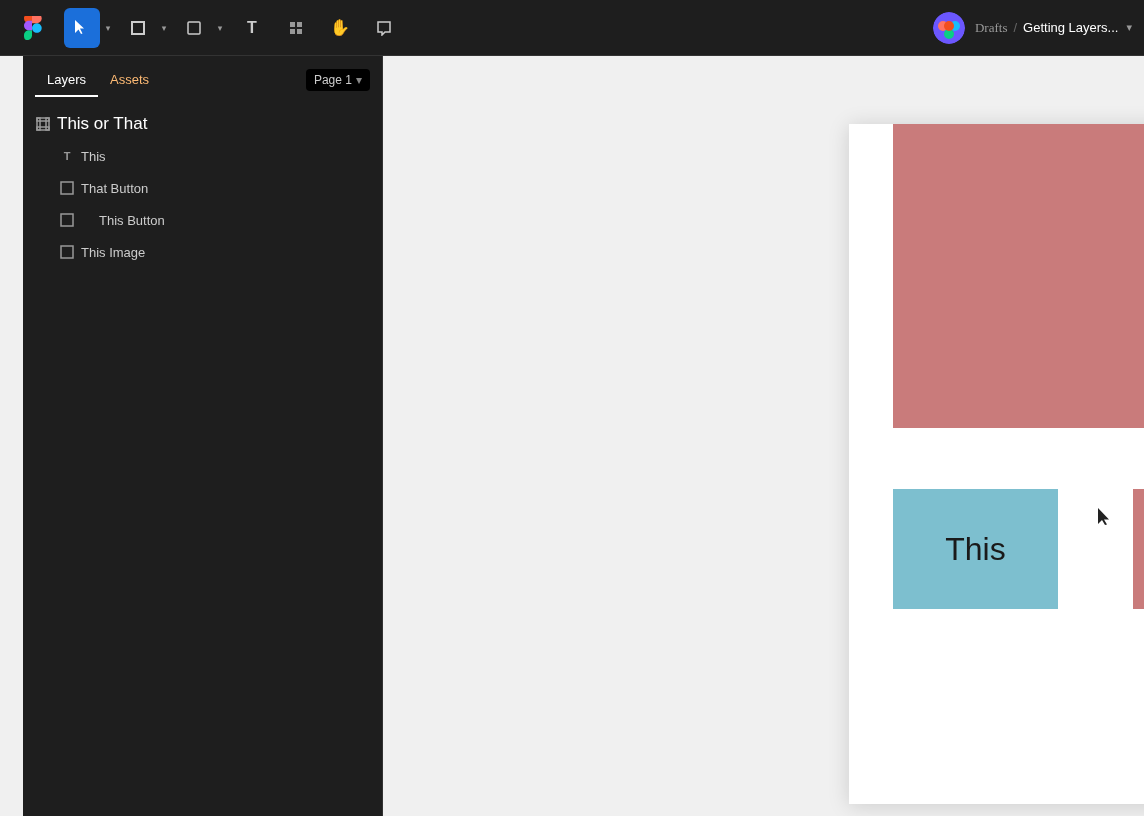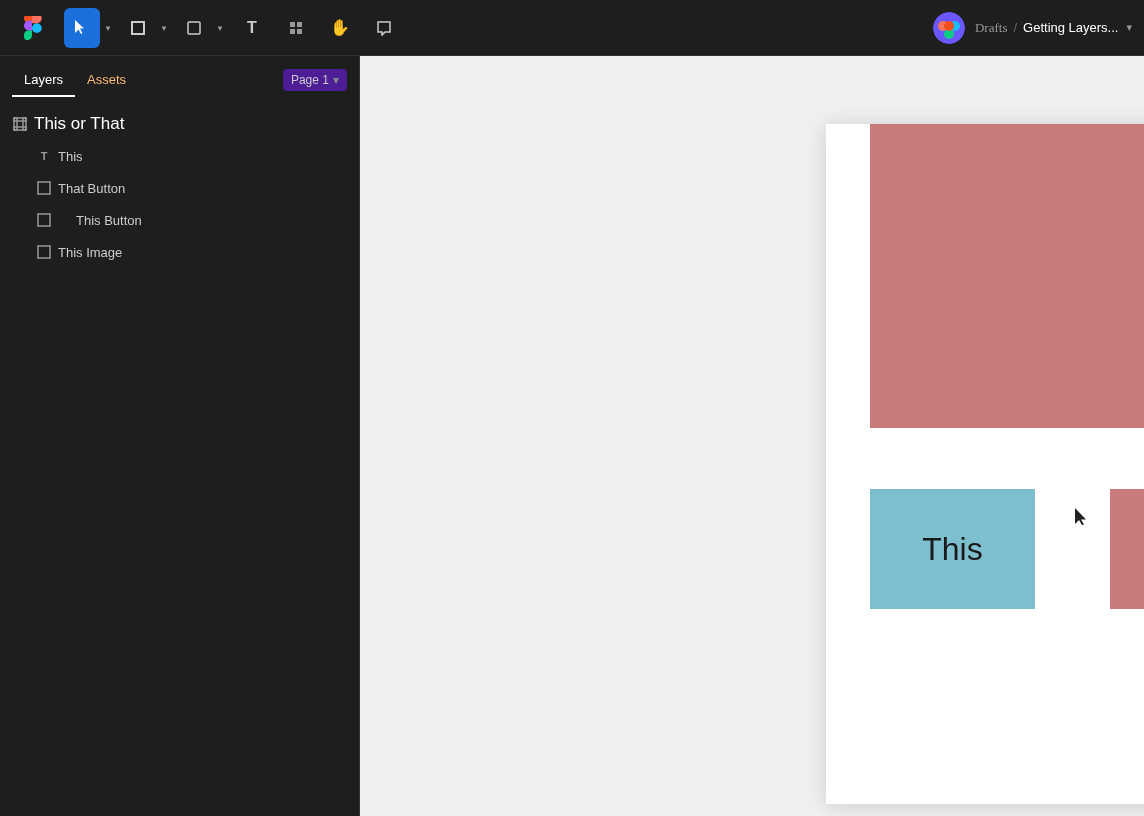--- a/index.html
+++ b/index.html
@@ -49,20 +49,21 @@
     }
     .breadcrumb-sep { color: #666; }
     .breadcrumb-current { color: #fff; font-weight: 500; cursor: pointer; }
     .breadcrumb-dropdown { color: #999; cursor: pointer; font-size: 11px; margin-left: 2px; }
 
     
     .main-content {
       display: flex;
       flex: 1;
       overflow: hidden;
+      padding-left: 23px;
     }
 
     
     .sidebar {
       width: 360px;
       background: #1e1e1e;
       display: flex;
       flex-direction: column;
       flex-shrink: 0;
       border-right: 1px solid #333;
@@ -77,21 +78,21 @@
     }
     .sidebar-tab.active {
       color: #fff;
       border-bottom: 2px solid #fff;
     }
     .sidebar-search {
       display: flex; align-items: center; padding: 8px 12px; gap: 8px;
     }
     .page-selector {
       margin-left: auto; display: flex; align-items: center; gap: 4px;
-      background: #4c1d95; border-radius: 4px; padding: 4px 8px;
+      background: #000000; border-radius: 4px; padding: 4px 8px;
       cursor: pointer; color: #ccc; font-size: 12px;
     }
 
     
     .layers-list { flex: 1; overflow-y: auto; padding: 4px 0; }
     .layer-item {
       display: flex; align-items: center; gap: 6px;
       padding: 5px 12px 5px 16px; cursor: pointer; color: #ccc;
       font-size: 13px; height: 32px;
     }

